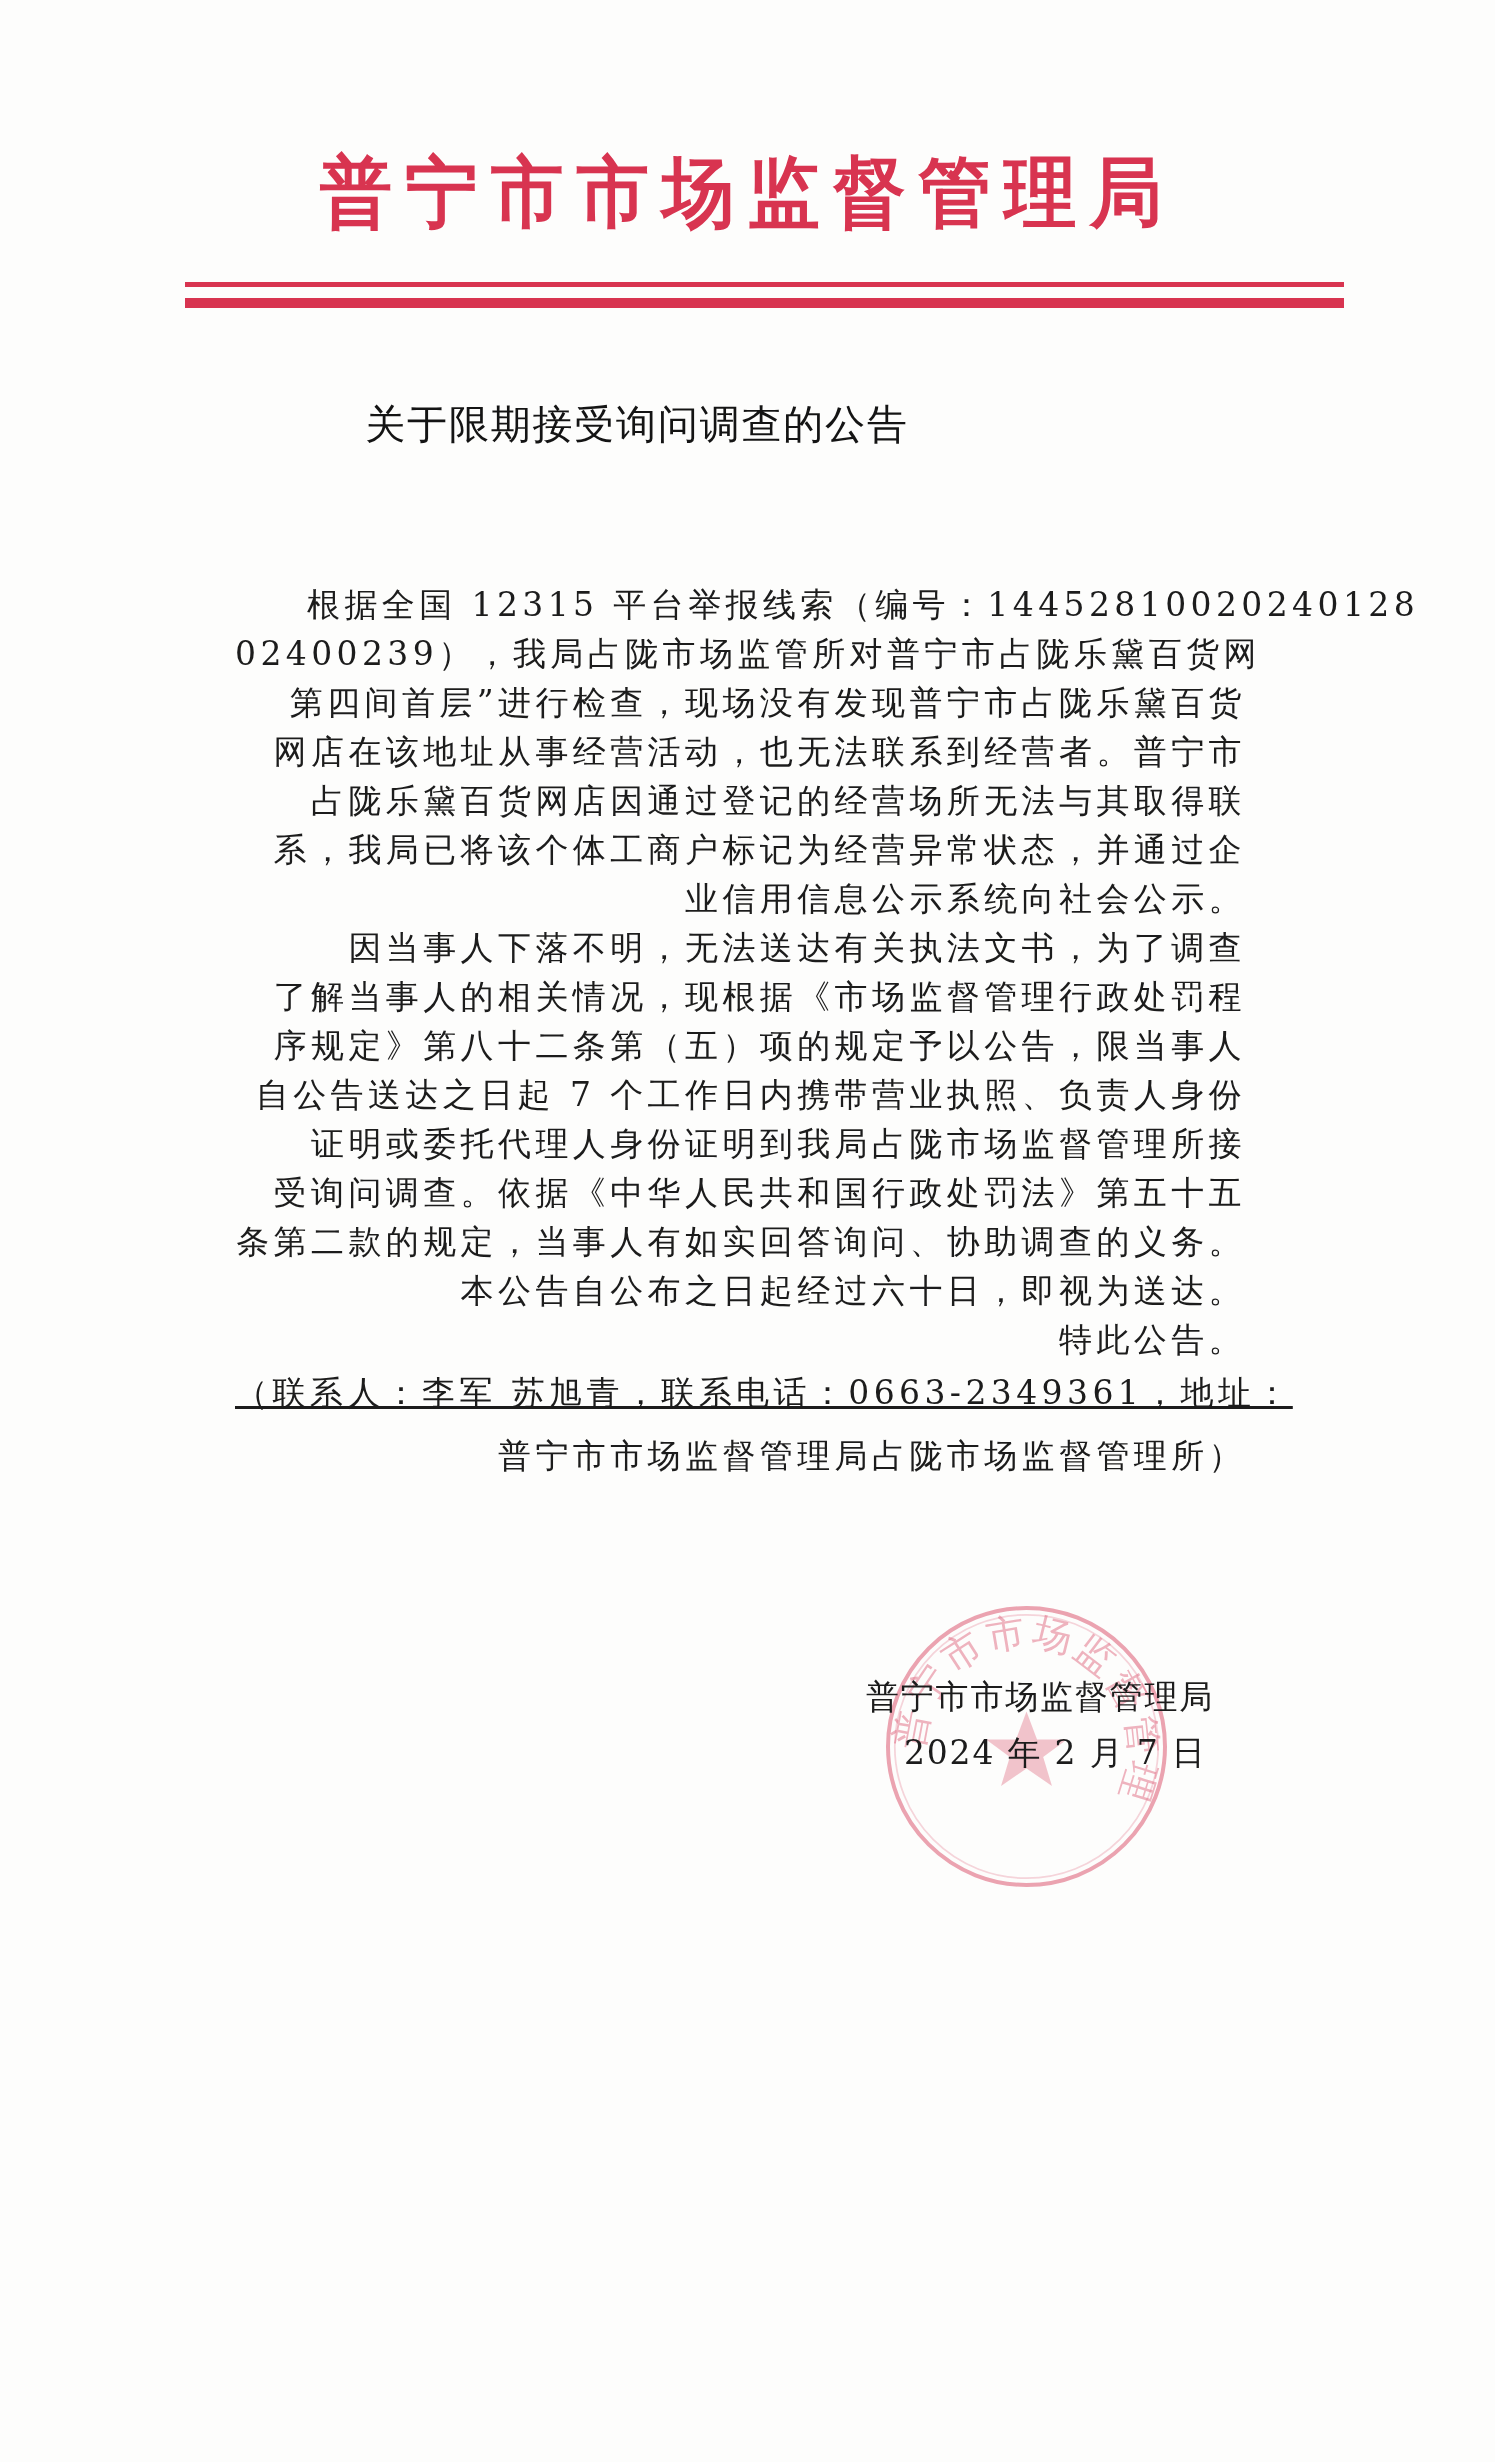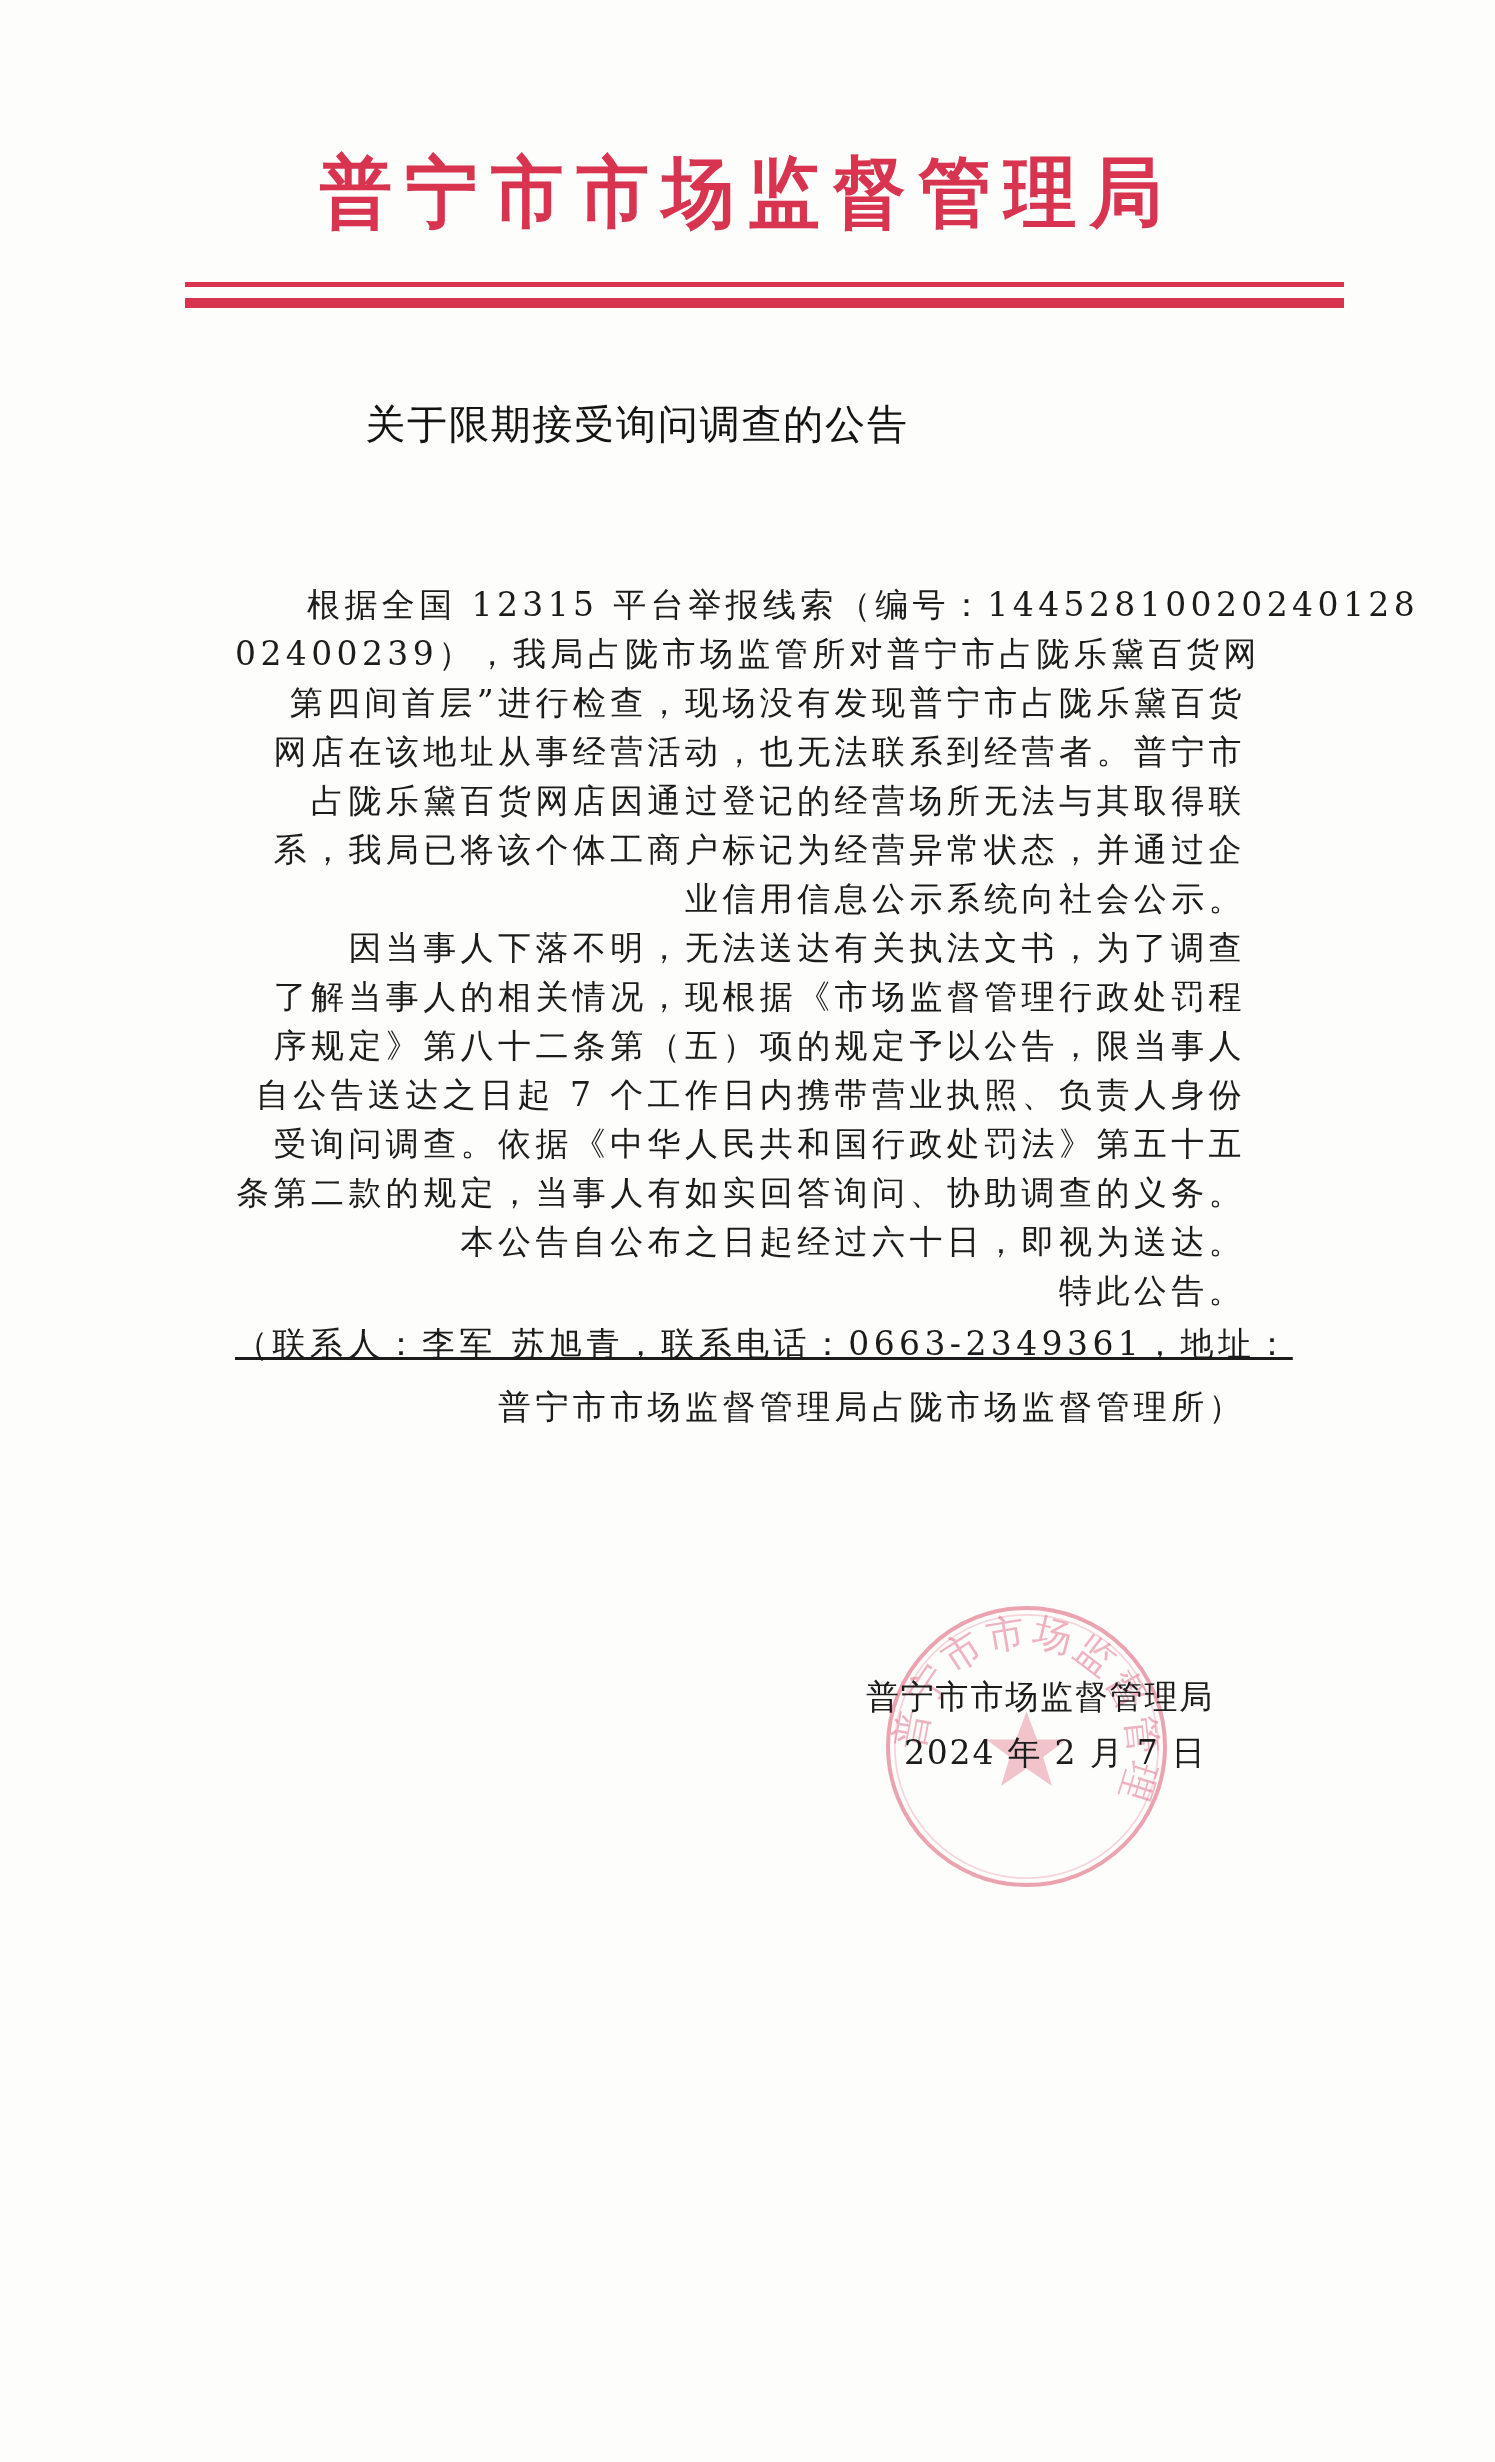--- a/index.html
+++ b/index.html
@@ -73,20 +73,21 @@
   <div class="line">第四间首层”进行检查，现场没有发现普宁市占陇乐黛百货</div>
   <div class="line">网店在该地址从事经营活动，也无法联系到经营者。普宁市</div>
   <div class="line">占陇乐黛百货网店因通过登记的经营场所无法与其取得联</div>
   <div class="line">系，我局已将该个体工商户标记为经营异常状态，并通过企</div>
   <div class="line">业信用信息公示系统向社会公示。</div>
 
   <div class="line indent">因当事人下落不明，无法送达有关执法文书，为了调查</div>
   <div class="line">了解当事人的相关情况，现根据《市场监督管理行政处罚程</div>
   <div class="line">序规定》第八十二条第（五）项的规定予以公告，限当事人</div>
   <div class="line">自公告送达之日起 7 个工作日内携带营业执照、负责人身份</div>
+  <div class="line">证明或委托代理人身份证明到我局占陇市场监督管理所接</div>
   <div class="line">受询问调查。依据《中华人民共和国行政处罚法》第五十五</div>
   <div class="line">条第二款的规定，当事人有如实回答询问、协助调查的义务。</div>
 
   <div class="line indent">本公告自公布之日起经过六十日，即视为送达。</div>
   <div class="line indent">特此公告。</div>
 
   <div class="line contact">（联系人：李军 苏旭青，联系电话：0663-2349361，地址：</div>
   <div class="line contact2">普宁市市场监督管理局占陇市场监督管理所）</div>
 </div>
 

